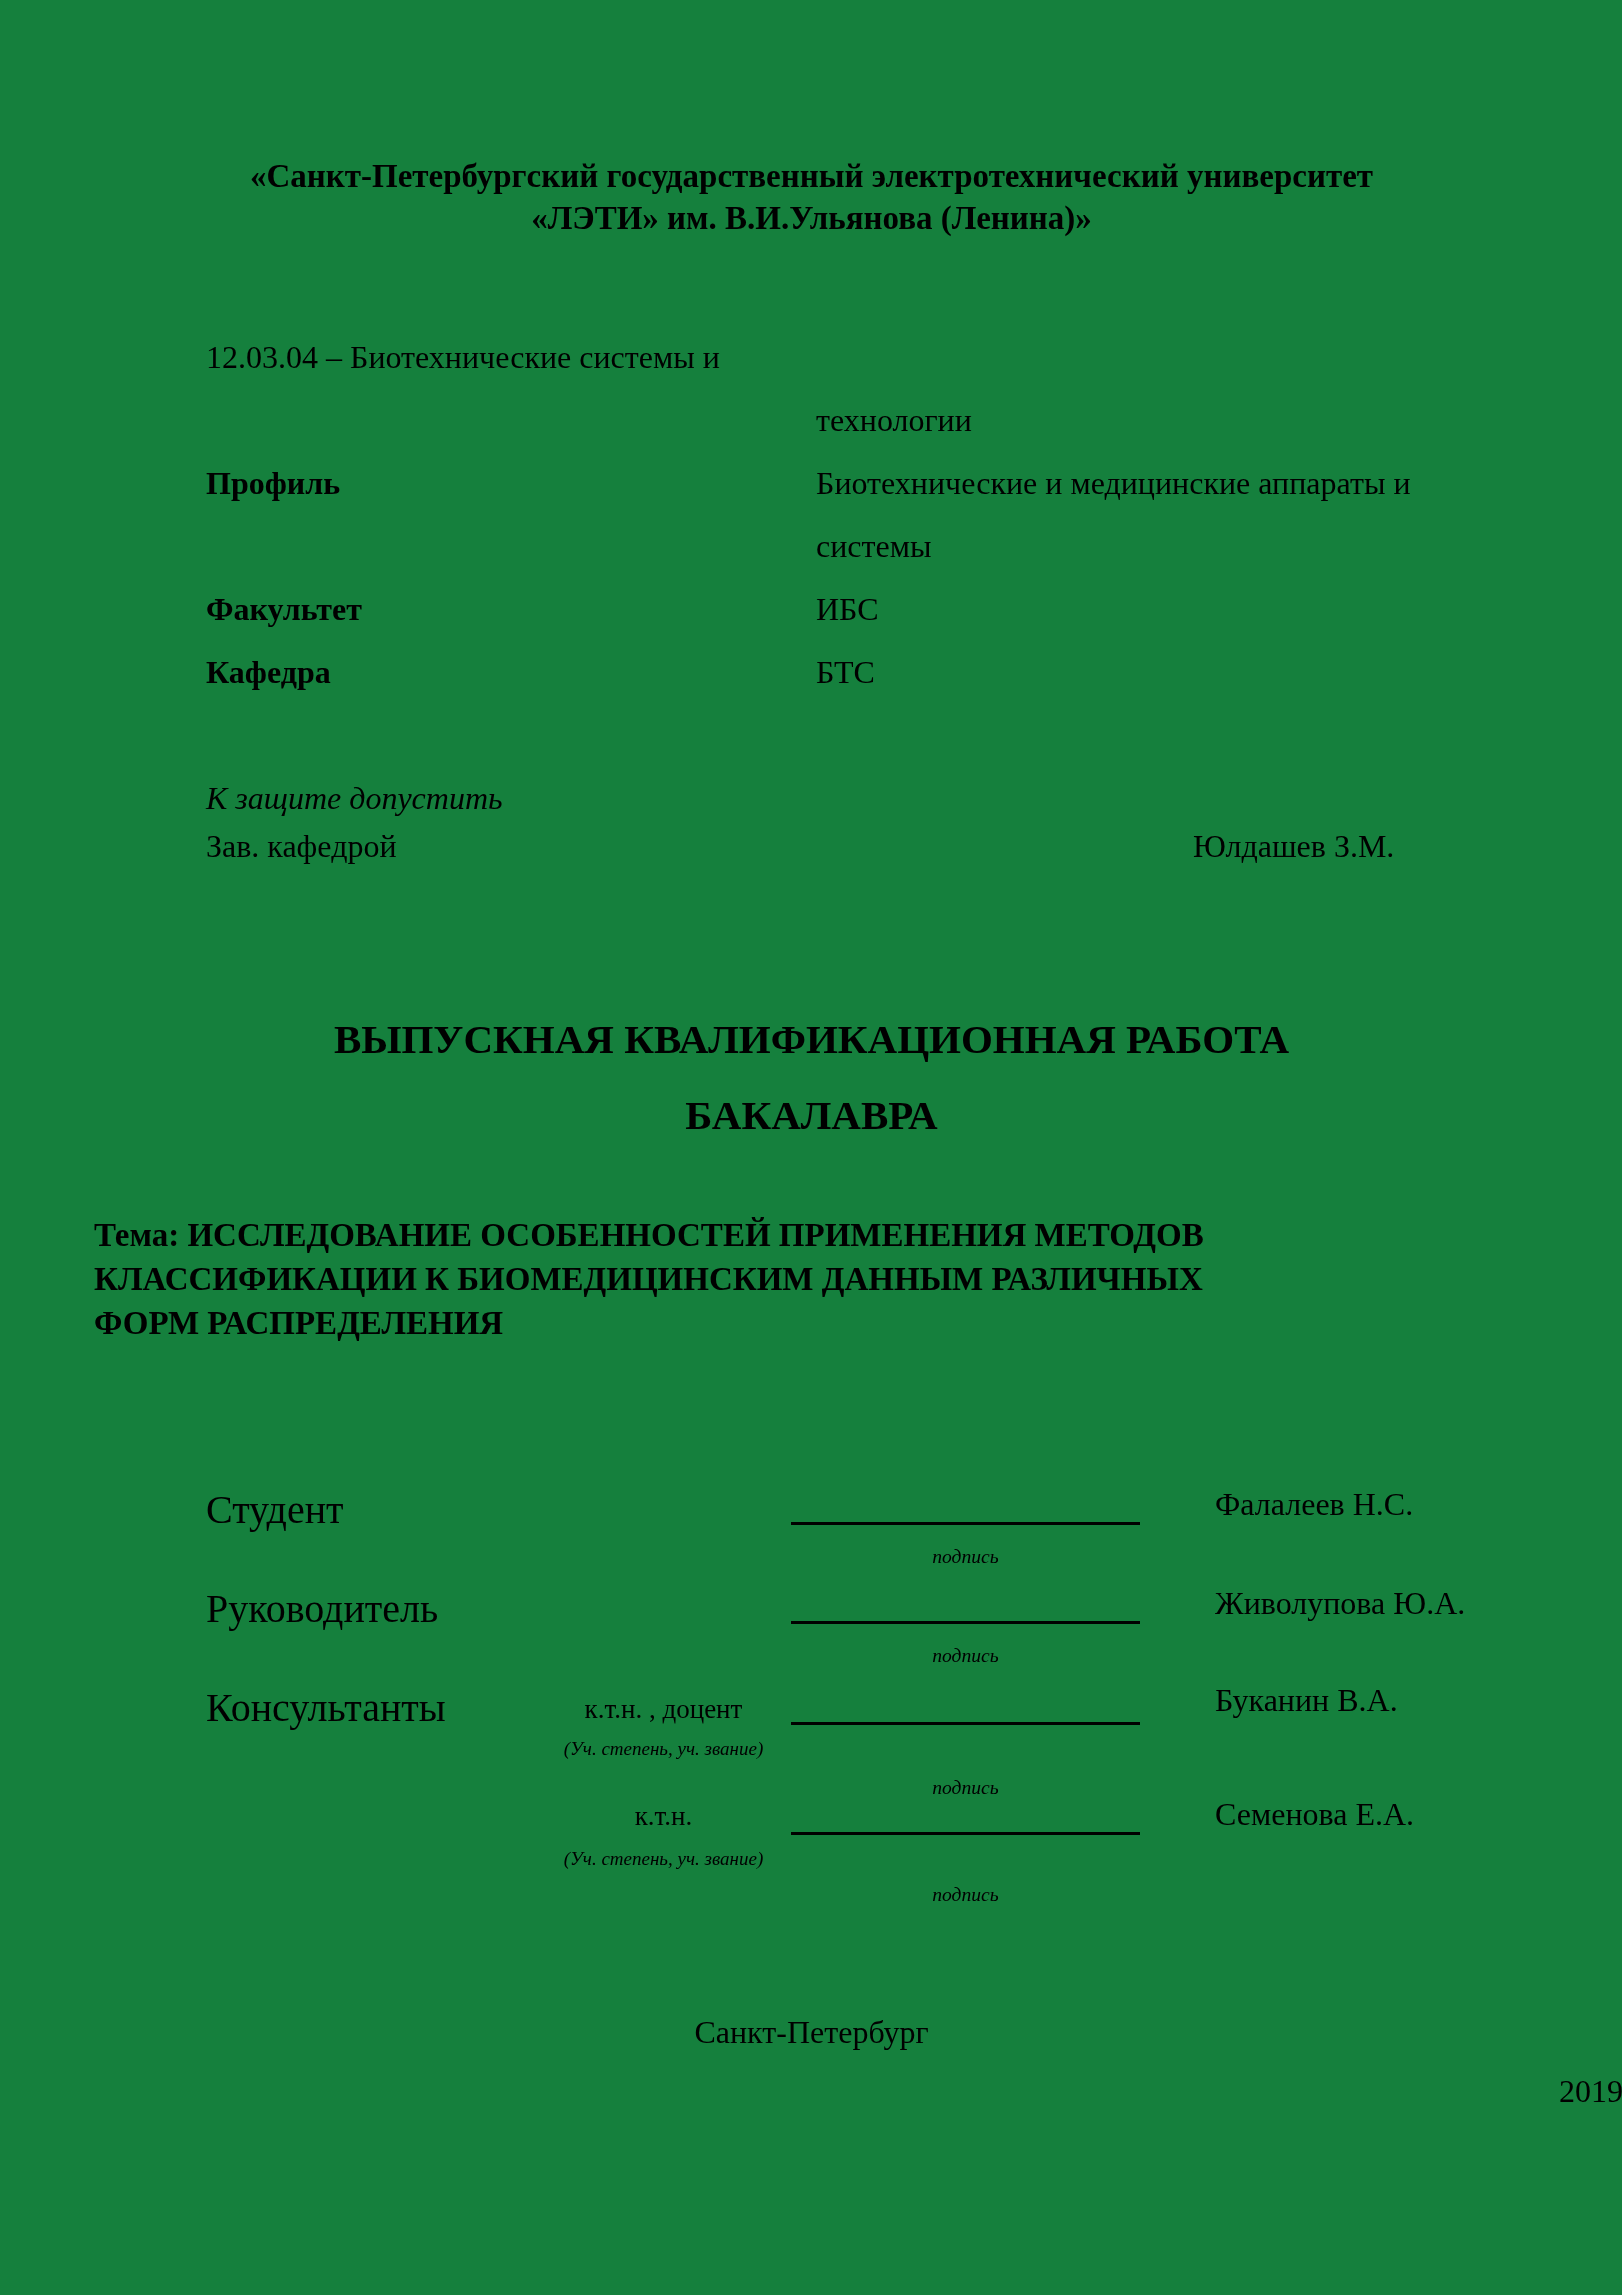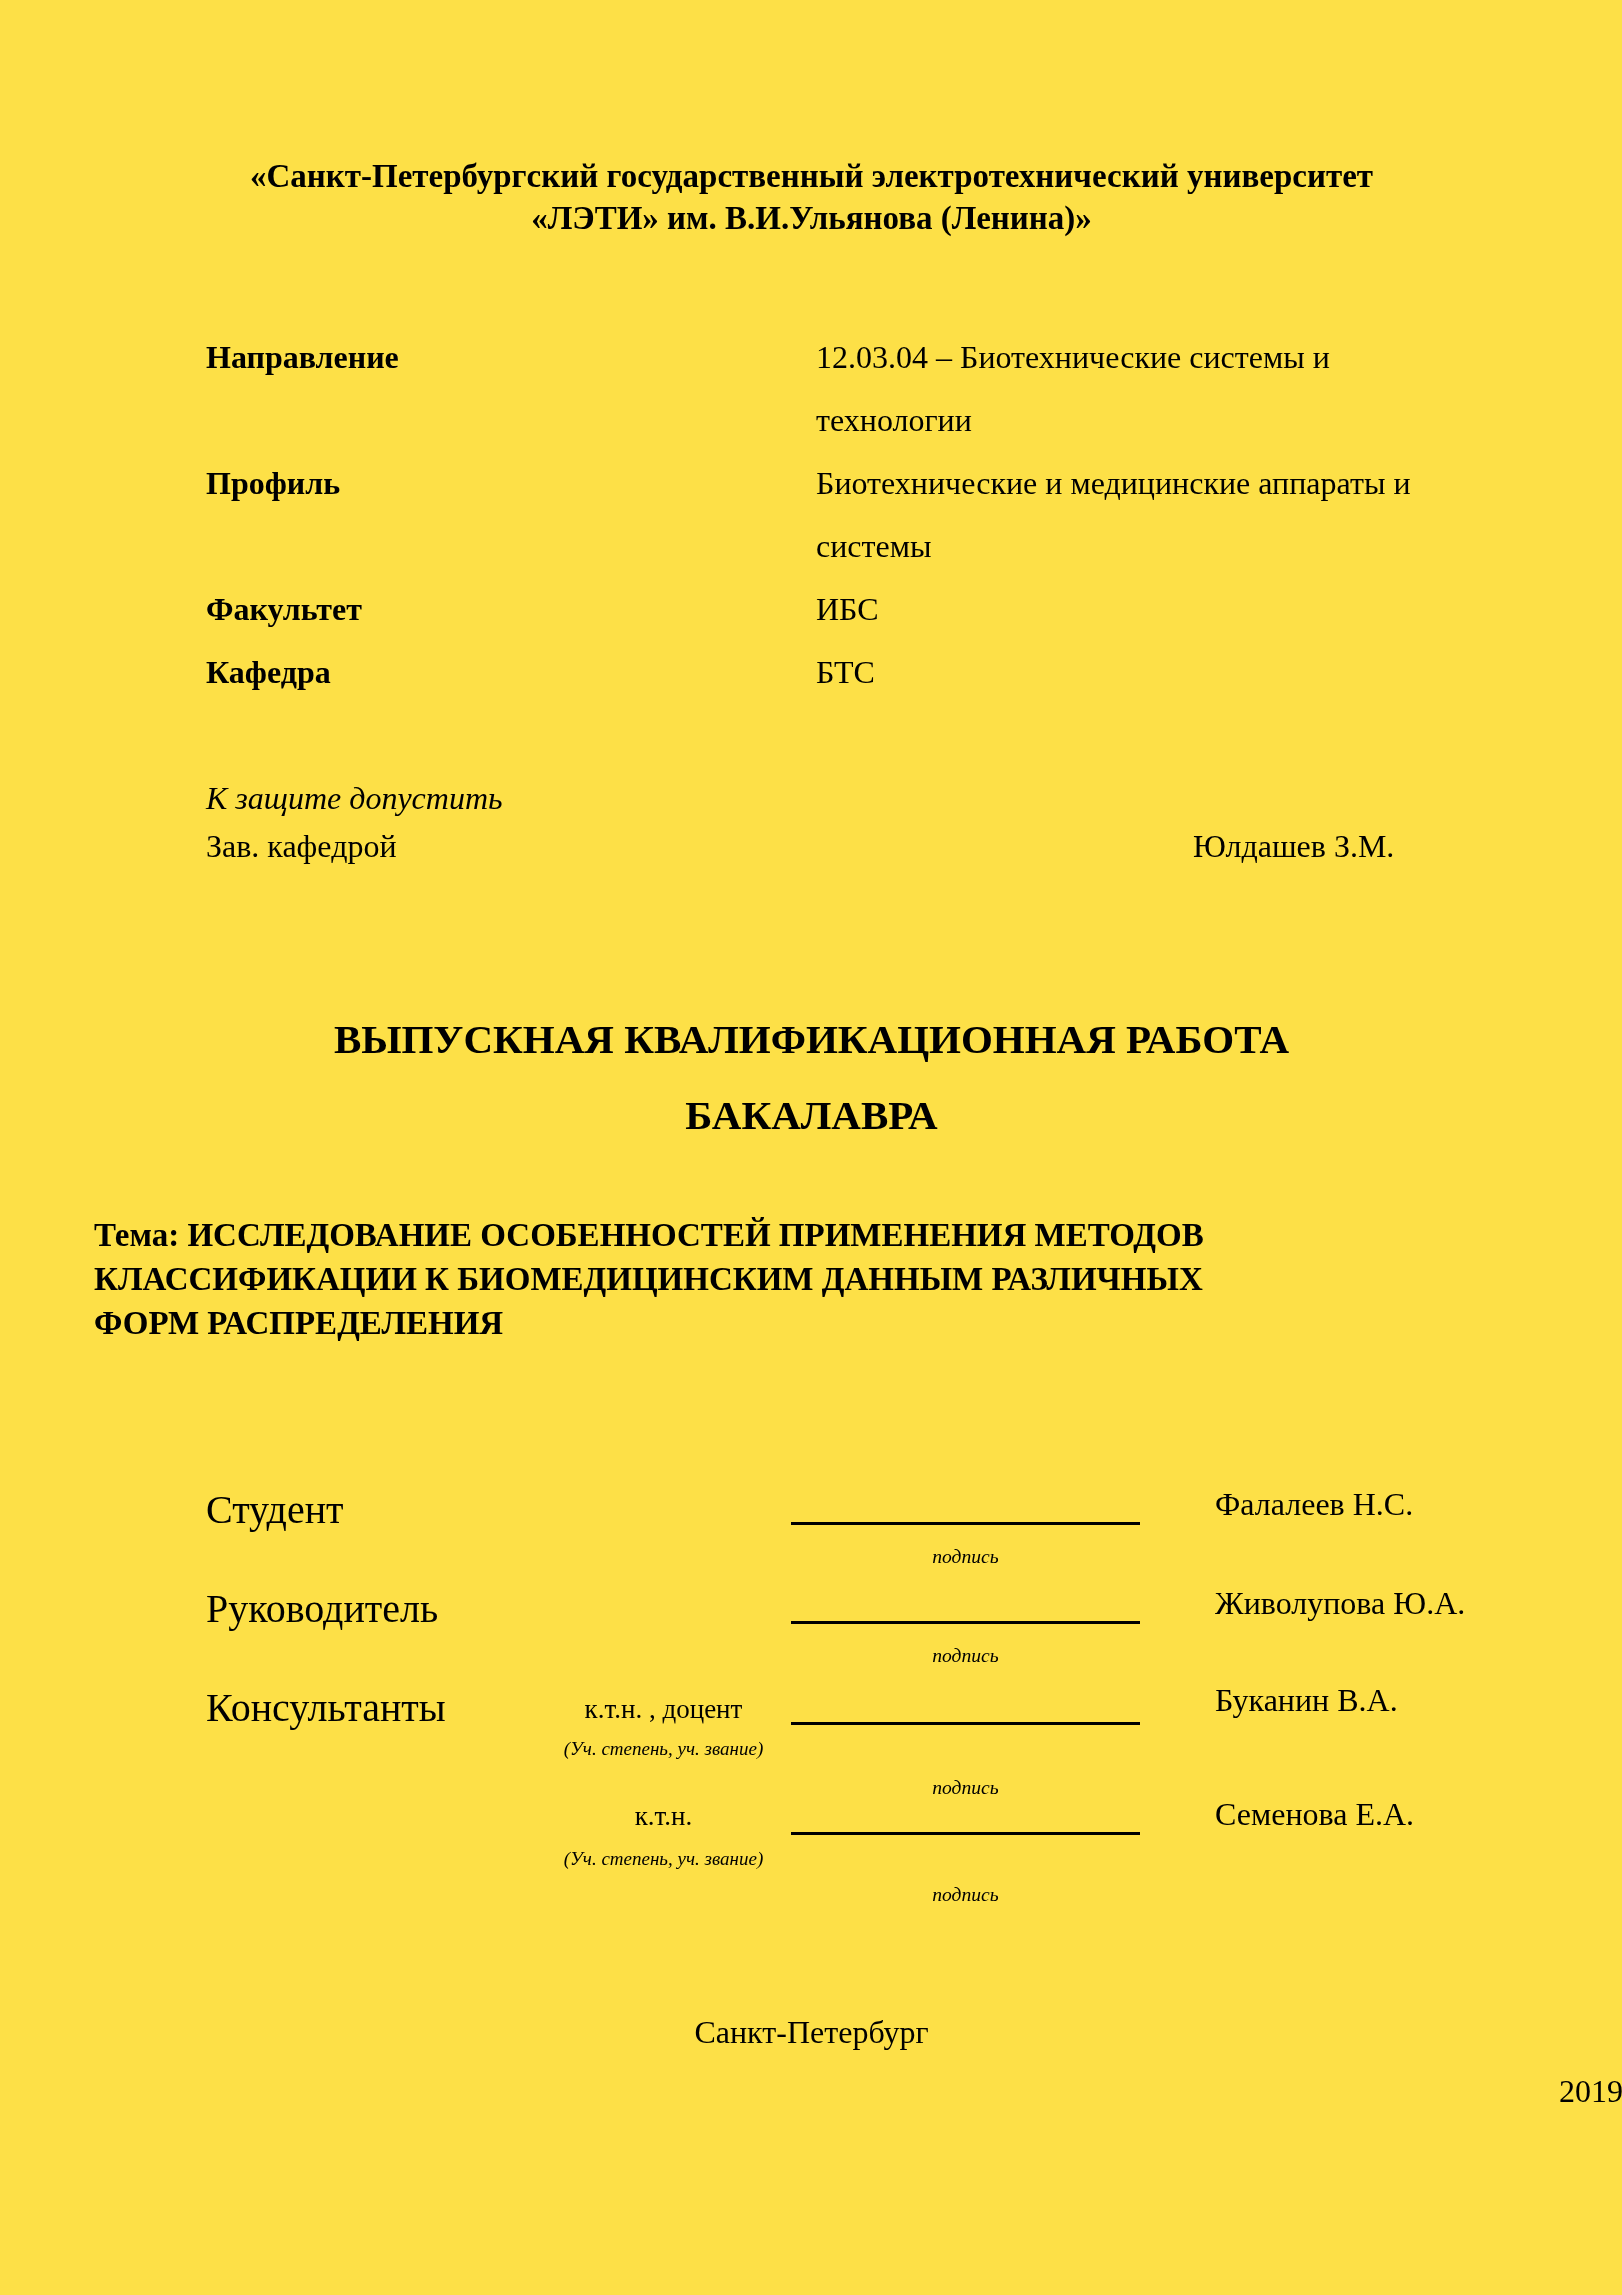--- a/index.html
+++ b/index.html
@@ -4,21 +4,21 @@
 <style>
   html, body {
     margin: 0;
     padding: 0;
     background: #ffffff;
   }
   .page {
     position: relative;
     width: 1623px;
     height: 2295px;
-    background: #fde047;
+    background: #15803d;
     color: #000000;
     font-family: "Liberation Serif", "DejaVu Serif", serif;
     overflow: hidden;
   }
 
   
   .uni-header {
     position: absolute;
     top: 155px;
     left: 0;
@@ -170,21 +170,20 @@
 
 <div class="page">
 
   <div class="uni-header">
     <div>«Санкт-Петербургский государственный электротехнический университет</div>
     <div>«ЛЭТИ» им. В.И.Ульянова (Ленина)»</div>
   </div>
 
   <div class="fields">
     <div class="frow">
-      <div class="flabel">Направление</div>
       <div class="fvalue">12.03.04 – Биотехнические системы и</div>
     </div>
     <div class="frow">
       <div class="flabel"></div>
       <div class="fvalue">технологии</div>
     </div>
     <div class="frow">
       <div class="flabel">Профиль</div>
       <div class="fvalue">Биотехнические и медицинские аппараты и</div>
     </div>

